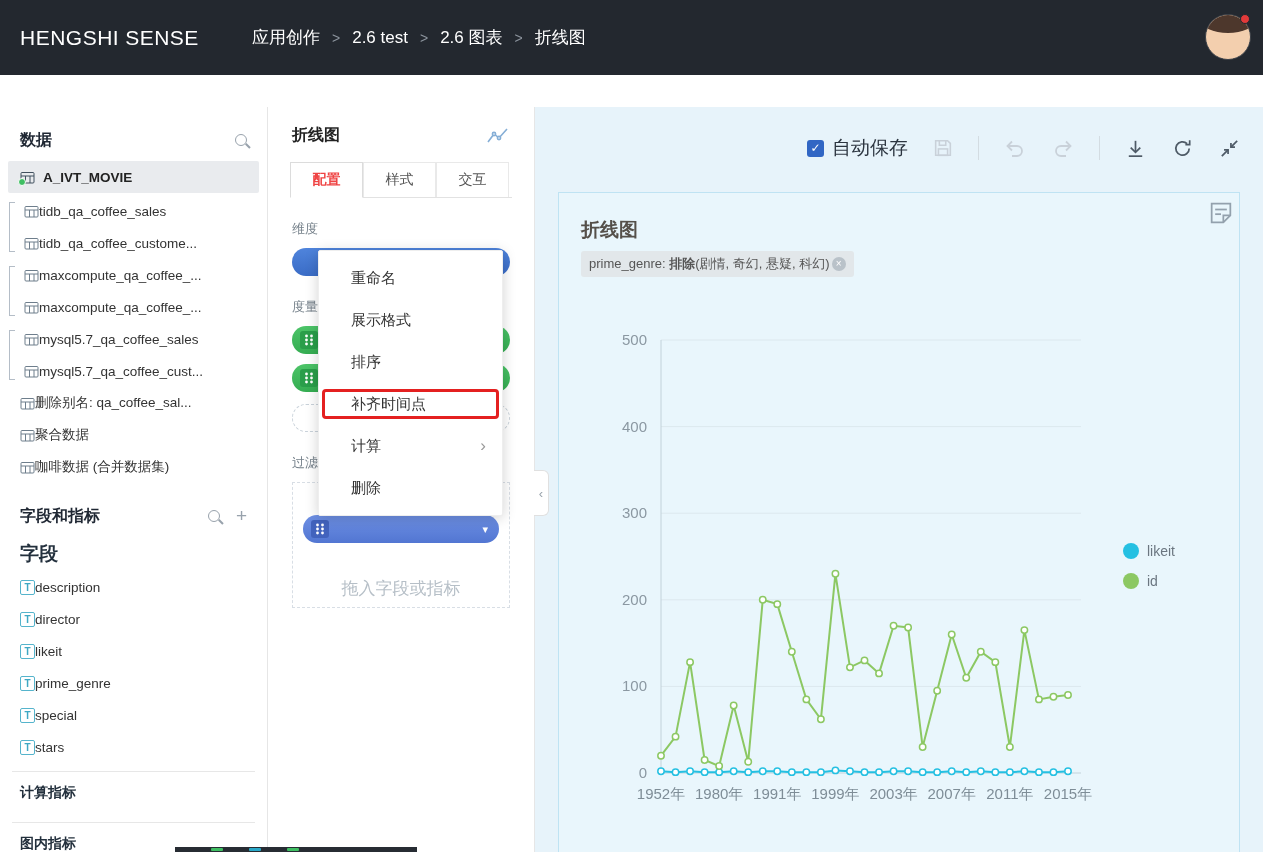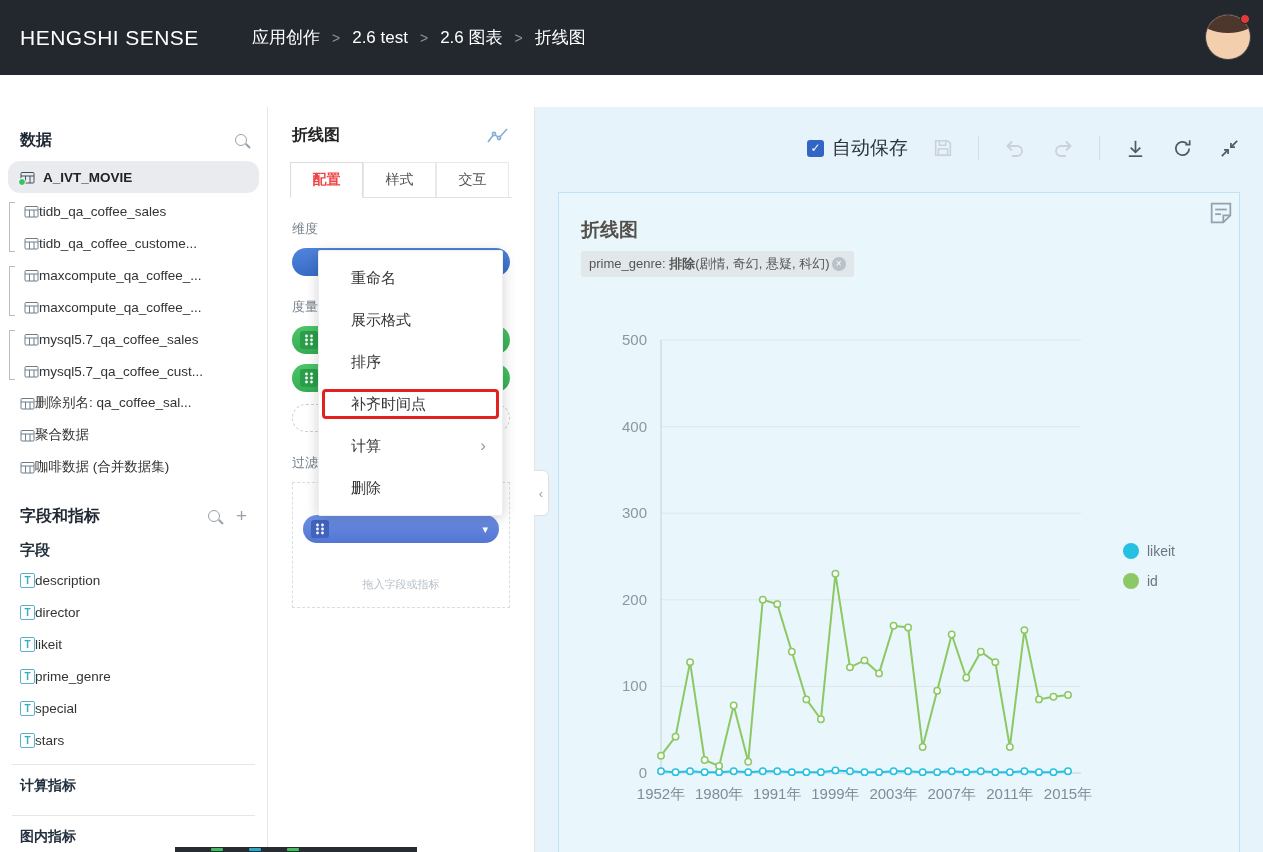--- a/index.html
+++ b/index.html
@@ -22,32 +22,32 @@
   .main{display:flex;height:777px;margin-top:32px;}
 
   
   .sidebar{width:268px;border-right:1px solid #e6e6e6;background:#fff;overflow:hidden;padding-top:18px;}
   .sb-header{display:flex;align-items:center;padding:0 20px;height:30px;}
   .sb-title{font-size:16px;font-weight:bold;color:#1f2733;}
   .hdr-icons{display:flex;gap:16px;margin-left:auto;align-items:center;}
   .search-icon{width:12px;height:12px;border:1.6px solid #98a2ac;border-radius:50%;position:relative;display:inline-block;}
   .search-icon::after{content:'';position:absolute;width:6px;height:1.6px;background:#98a2ac;transform:rotate(45deg);right:-5px;bottom:-2px;}
   .plus-icon{font-size:19px;color:#98a2ac;line-height:14px;}
-  .selected-row{display:flex;align-items:center;gap:8px;height:32px;margin:6px 8px 2px;padding:0 12px;background:#e9ebee;border-radius:12px;}
+  .selected-row{display:flex;align-items:center;gap:8px;height:32px;margin:6px 8px 2px;padding:0 12px;background:#e9ebee;border-radius:2px;}
   .sel-label{font-weight:bold;color:#222;font-size:13.5px;}
   .tbl-icon{color:#6e7e8c;display:inline-flex;position:relative;flex:none;}
   .sel-icon{color:#41505e;}
   .sel-icon::after{content:'';position:absolute;left:-2px;bottom:-1px;width:6px;height:6px;border-radius:50%;background:#3fbf63;border:1px solid #fff;}
   .table-group{position:relative;}
   .table-group.bracketed .tree-row{padding-left:24px;}
   .bracket{position:absolute;left:9px;top:7px;bottom:7px;width:6px;border-left:1px solid #b4bdc7;border-top:1px solid #b4bdc7;border-bottom:1px solid #b4bdc7;}
   .tree-row{display:flex;align-items:center;height:32px;padding:0 20px;font-size:13.5px;color:#333;white-space:nowrap;}
   .t-icon{width:15px;height:15px;border:1px solid #55b4cc;border-radius:2px;color:#3fa8c4;font-size:10px;font-weight:bold;display:inline-flex;align-items:center;justify-content:center;flex:none;}
   .fields-block{margin-top:18px;}
-  .sub-header{padding:10px 20px 4px;font-size:15px;font-weight:bold;color:#23303d;}
+  .sub-header{padding:10px 20px 4px;font-size:19px;font-weight:bold;color:#23303d;}
   .sb-divider{border-top:1px solid #e7e7e7;margin:8px 12px 0 12px;}
   .metric-header{padding:12px 20px;font-size:14px;font-weight:bold;color:#23303d;}
 
   
   .config-panel{width:267px;border-right:1px solid #e6e6e6;background:#fff;position:relative;padding:0 24px;}
   .cfg-title-row{display:flex;justify-content:space-between;align-items:center;padding:18px 0 10px;}
   .cfg-title{font-size:16px;font-weight:bold;color:#222;}
   .chart-type-icon{color:#85aed6;display:inline-flex;}
   .cfg-tabs{display:flex;border-bottom:1px solid #e2e2e2;margin:6px -2px 0 -2px;}
   .cfg-tab{width:73px;text-align:center;padding:8px 0;font-size:14px;color:#555;border:1px solid #e9e9e9;border-bottom:none;background:#fff;}
@@ -57,21 +57,21 @@
   .pill-blue{background:linear-gradient(180deg,#4f84dc,#3a6cc6);justify-content:center;}
   .pill-green{background:linear-gradient(180deg,#4cc468,#35ad52);}
   .pill-filter{background:linear-gradient(180deg,#6e90e4,#5276d2);}
   .pill-chev{position:absolute;right:11px;font-size:11px;color:#fff;}
   .drag-grid-icon{width:18px;height:18px;border-radius:3px;display:inline-flex;align-items:center;justify-content:center;margin-right:8px;margin-left:-4px;}
   .dg-green{background:#2a9e4a;}
   .dg-blue{background:#4263bd;}
   .pill-empty{height:28px;border-radius:14px;border:1px dashed #c9d2da;margin-top:12px;background:#fff;}
   .filter-box{border:1px dashed #d8dee5;margin-top:10px;padding:12px 10px 18px;height:126px;}
   .filter-box .pill{margin-top:20px;}
-  .drop-placeholder{text-align:center;color:#b6bfc7;font-size:11px;margin-top:34px;}
+  .drop-placeholder{text-align:center;color:#b6bfc7;font-size:17px;margin-top:34px;}
   .collapse-handle{position:absolute;right:-15px;top:363px;width:15px;height:46px;background:#fff;border:1px solid #e0e0e0;border-left:none;border-radius:0 6px 6px 0;display:flex;align-items:center;justify-content:center;color:#98a2ab;font-size:13px;z-index:5;}
 
   
   .context-menu{position:absolute;left:318px;top:250px;width:185px;background:#fff;box-shadow:0 2px 14px rgba(0,0,0,.18);border:1px solid #eee;border-radius:2px;padding:6px 0;z-index:20;}
   .menu-item{height:42px;line-height:42px;padding-left:32px;font-size:15px;color:#333;position:relative;}
   .submenu-arrow{position:absolute;right:16px;top:0;color:#999;font-size:17px;}
   .menu-item.highlighted::after{content:'';position:absolute;left:3px;right:3px;top:6px;bottom:6px;border:3px solid #e42020;border-radius:4px;pointer-events:none;}
 
   
   .canvas{flex:1;background:#e7f3fa;position:relative;}

